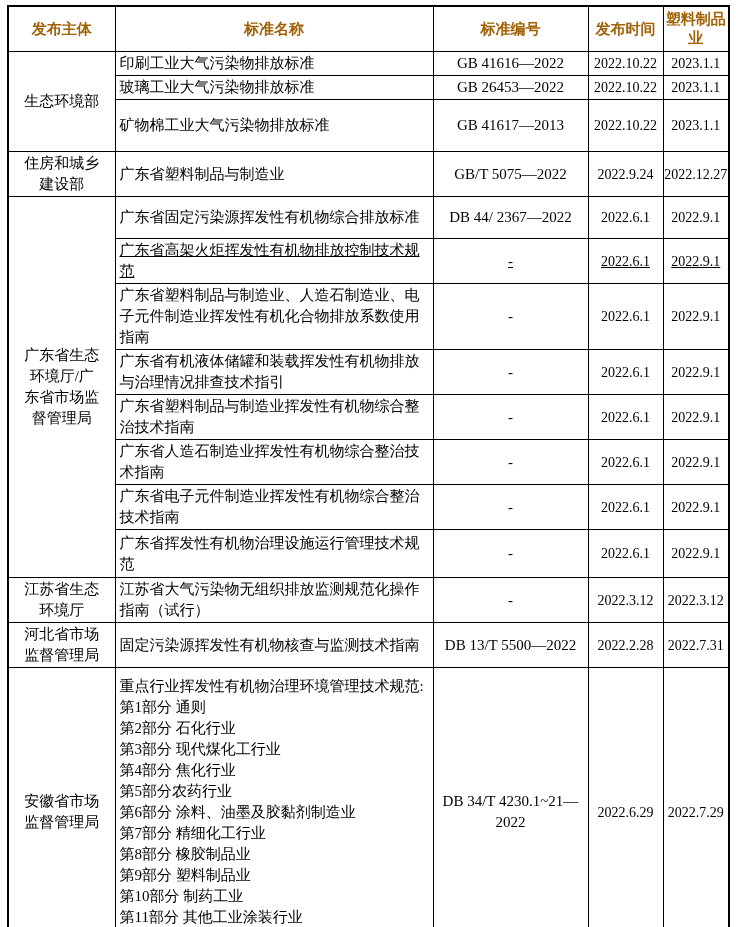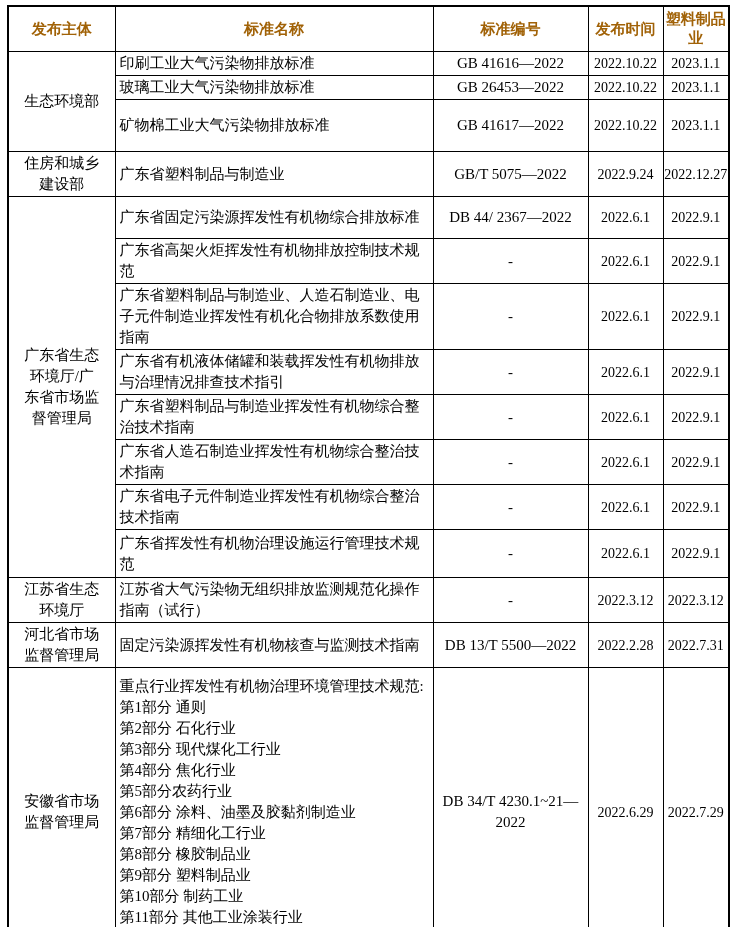--- a/index.html
+++ b/index.html
@@ -64,21 +64,21 @@
     padding: 1px 0;
     letter-spacing: 0;
     margin-top: 42px;
   }
   
   tbody tr:nth-child(1) { height: 22px; }
   tbody tr:nth-child(2) { height: 22px; font-family: Liberation Serif, serif; }
   tbody tr:nth-child(3) { height: 52px; }
   tbody tr:nth-child(4) { height: 43px; border-radius: 13px; }
   tbody tr:nth-child(5) { height: 42px; }
-  tbody tr:nth-child(6) { height: 44px; }
+  tbody tr:nth-child(6) { height: 44px; text-decoration: underline; }
   tbody tr:nth-child(7) { height: 62px; }
   tbody tr:nth-child(8) { height: 43px; }
   tbody tr:nth-child(9) { height: 42px; padding-left: 8px; }
   tbody tr:nth-child(10) { height: 41px; }
   tbody tr:nth-child(11) { height: 41px; }
   tbody tr:nth-child(12) { height: 48px; }
   tbody tr:nth-child(13) { height: 44px; }
   tbody tr:nth-child(14) { height: 43px; }
   tbody tr:nth-child(15) { height: 290px; }
 </style>
@@ -112,21 +112,21 @@
           <td class="impl_date">2023.1.1</td>
         </tr>
         <tr>
           <td class="name">玻璃工业大气污染物排放标准</td>
           <td class="code">GB 26453—2022</td>
           <td class="pub_date">2022.10.22</td>
           <td class="impl_date">2023.1.1</td>
         </tr>
         <tr>
           <td class="name">矿物棉工业大气污染物排放标准</td>
-          <td class="code">GB 41617—2022</td>
+          <td class="code">GB 41617—2013</td>
           <td class="pub_date">2022.10.22</td>
           <td class="impl_date">2023.1.1</td>
         </tr>
         <tr>
           <td rowspan="1" class="publisher">住房和城乡建设部</td>
           <td class="name">广东省塑料制品与制造业</td>
           <td class="code">GB/T 5075—2022</td>
           <td class="pub_date">2022.9.24</td>
           <td class="impl_date">2022.12.27</td>
         </tr>

